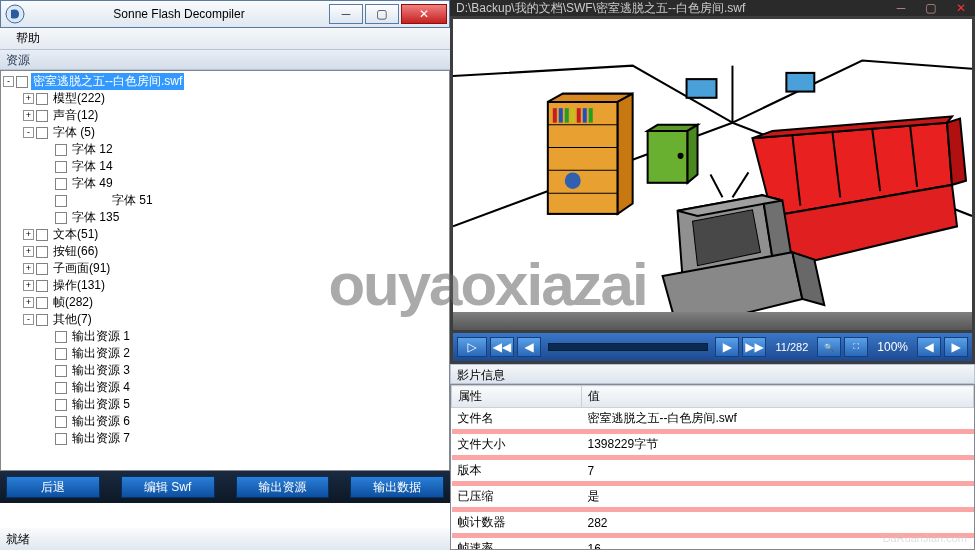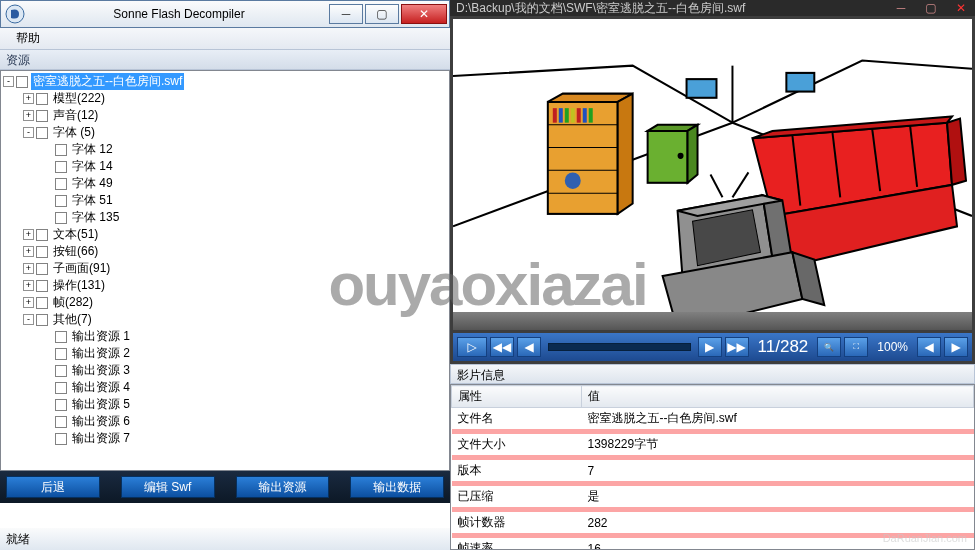--- a/index.html
+++ b/index.html
@@ -34,21 +34,21 @@
 .r-title { height: 16px; background: #2a2a2a; color: #ccc; display: flex; align-items: center; padding-left: 6px; }
 .r-title .path { flex: 1; overflow: hidden; white-space: nowrap; }
 .r-title .rbtn { width: 28px; height: 16px; margin-left: 2px; display: flex; align-items: center; justify-content: center; cursor: pointer; }
 
 .preview { flex: 1; background: #fff; margin: 3px; position: relative; overflow: hidden; }
 
 .controls { height: 28px; background: linear-gradient(#3a76c8,#1d4a90); margin: 0 3px 3px; display: flex; align-items: center; padding: 0 4px; gap: 3px; }
 .ctrl-btn { width: 24px; height: 20px; background: linear-gradient(#5aa0e8,#2a68b8); border: 1px solid #144080; display: flex; align-items: center; justify-content: center; color: #fff; cursor: pointer; }
 .ctrl-btn.wide { width: 30px; }
 .progress { flex: 1; height: 8px; background: #0a2a50; border: 1px solid #06203d; margin: 0 4px; }
-.counter { color: #fff; font-size: 17px; margin: 0 6px; }
+.counter { color: #fff; font-size: 11px; margin: 0 6px; }
 
 .info-hdr { height: 20px; background: linear-gradient(#f4f6f9,#dde4ed); border: 1px solid #b8c4d6; padding-left: 6px; line-height: 20px; }
 .props { flex: 0 0 166px; background: #fff; border: 1px solid #828790; overflow: auto; }
 .props table { width: 100%; border-collapse: collapse; }
 .props th { background: linear-gradient(#fafbfc,#e3e8ef); border: 1px solid #c8d0dc; text-align: left; padding: 2px 6px; font-weight: normal; }
 .props td { border-bottom: 5px solid #fca5a5; padding: 2px 6px; }
 .props td:first-child { width: 130px; }
 
 .watermark { position: absolute; left: 0; right: 0; top: 250px; text-align: center; font-size: 60px; font-weight: bold; color: rgba(100,100,100,0.55); font-family: Arial, sans-serif; pointer-events: none; letter-spacing: -2px; }
 .corner { position: absolute; right: 8px; bottom: 6px; color: rgba(200,200,200,0.6); font-size: 11px; pointer-events: none; }
@@ -103,21 +103,21 @@
           <span class="lbl">字体 12</span>
         </div>
         <div class="tree-row" style="padding-left: 52px;">
           <span class="chk"></span>
           <span class="lbl">字体 14</span>
         </div>
         <div class="tree-row" style="padding-left: 52px;">
           <span class="chk"></span>
           <span class="lbl">字体 49</span>
         </div>
-        <div class="tree-row" style="padding-left: 52px;">
+        <div class="tree-row" style="padding-left: 52px; gap: 40px;">
           <span class="chk"></span>
           <span class="lbl">字体 51</span>
         </div>
         <div class="tree-row" style="padding-left: 52px;">
           <span class="chk"></span>
           <span class="lbl">字体 135</span>
         </div>
       </div>
     <div class="tree-row" style="padding-left:20px">
         <span class="exp">+</span>

